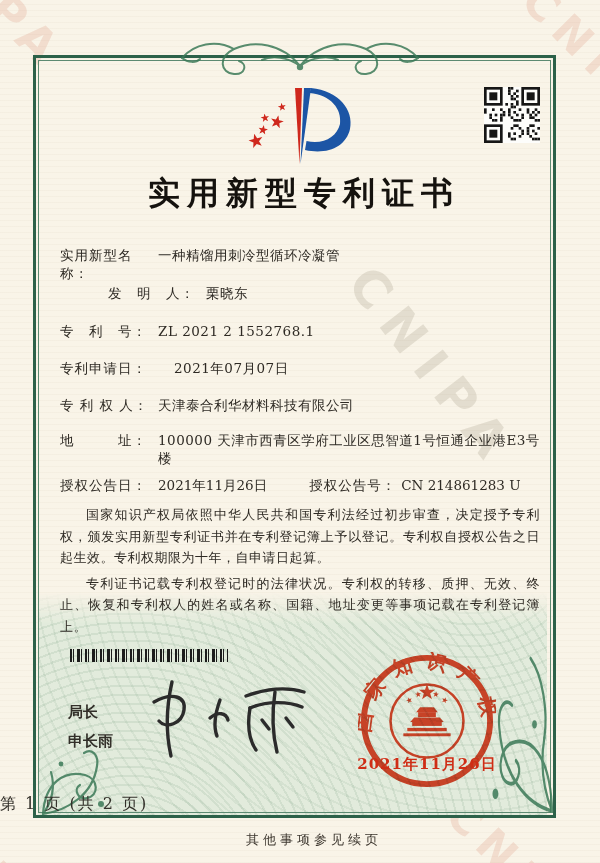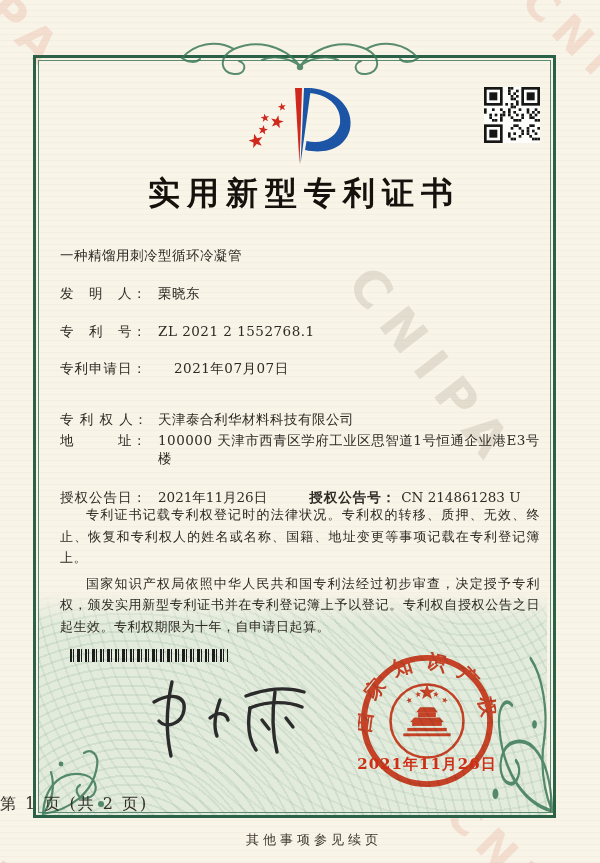--- a/index.html
+++ b/index.html
@@ -53,24 +53,24 @@
   .qr{position:absolute;left:484px;top:87px;width:56px;height:56px;}
   .title{
     position:absolute;left:8px;right:0;top:172px;text-align:center;
     font-size:32px;font-weight:700;color:#15120e;letter-spacing:7px;
   }
   
   .fields{position:absolute;left:60px;top:246px;width:480px;font-size:13.5px;color:#2e2a24;}
   .frow{position:absolute;left:0;display:flex;width:100%;line-height:18px;}
   .flabel{flex:0 0 98px;letter-spacing:1px;}
   .fvalue{flex:1;letter-spacing:0.5px;}
-  .r0{top:0;} .r1{top:38px;} .r2{top:76px;} .r3{top:113px;gap:16px;} .r4{top:164px;}
-  .r5{top:185px;} .r6{top:230px;margin-top:12px;}
+  .r0{top:0;} .r1{top:38px;margin-left:48px;} .r2{top:76px;} .r3{top:113px;gap:16px;} .r4{top:150px;}
+  .r5{top:185px;} .r6{top:230px;}
   .grant-no{display:flex;margin-left:42px;}
-  .grant-no .flabel{flex:0 0 92px;font-weight:bold;}
+  .grant-no .flabel{flex:0 0 92px;}
   
   .legal{position:absolute;left:60px;top:504px;width:480px;font-size:13px;color:#2e2a24;}
   .legal p{margin:0 0 4px 0;text-indent:2em;line-height:21.5px;text-align:justify;letter-spacing:0.5px;}
   
   .barcode{
     position:absolute;left:70px;top:649px;width:158px;height:13px;
     background:repeating-linear-gradient(90deg,
       #1c1c1c 0 2px, transparent 2px 3px,
       #1c1c1c 3px 4px, transparent 4px 7px,
       #1c1c1c 7px 10px, transparent 10px 11px,
@@ -252,20 +252,21 @@
       <rect x="11" y="19" width="1" height="1" fill="#161616"></rect>
       <rect x="18" y="19" width="1" height="1" fill="#161616"></rect>
       <rect x="19" y="19" width="1" height="1" fill="#161616"></rect>
       <rect x="20" y="19" width="1" height="1" fill="#161616"></rect>
     </svg>
 
   <div class="title">实用新型专利证书</div>
 
   <div class="fields">
     <div class="frow r0">
+      <span class="flabel">实用新型名称：</span>
       <span class="fvalue">一种精馏用刺冷型循环冷凝管</span>
     </div>
     <div class="frow r1">
       <span class="flabel">发　明　人：</span>
       <span class="fvalue">栗晓东</span>
     </div>
     <div class="frow r2">
       <span class="flabel">专　利　号：</span>
       <span class="fvalue">ZL 2021 2 1552768.1</span>
     </div>
@@ -285,26 +286,30 @@
       <span class="flabel">授权公告日：</span>
       <span>2021年11月26日</span>
       <span class="grant-no">
         <span class="flabel">授权公告号：</span>
         <span>CN 214861283 U</span>
       </span>
     </div>
   </div>
 
   <div class="legal">
+    <p>国家知识产权局依照中华人民共和国专利法经过初步审查，决定授予专利权，颁发实用新型专利证书并在专利登记簿上予以登记。专利权自授权公告之日起生效。专利权期限为十年，自申请日起算。</p>
     <p>专利证书记载专利权登记时的法律状况。专利权的转移、质押、无效、终止、恢复和专利权人的姓名或名称、国籍、地址变更等事项记载在专利登记簿上。</p>
-    <p>国家知识产权局依照中华人民共和国专利法经过初步审查，决定授予专利权，颁发实用新型专利证书并在专利登记簿上予以登记。专利权自授权公告之日起生效。专利权期限为十年，自申请日起算。</p>
   </div>
 
   <div class="barcode"></div>
 
+  <div class="issuer">
+    <div>局长</div>
+    <div>申长雨</div>
+  </div>
 
   <svg class="signature" viewBox="0 0 180 96">
     <g fill="none" stroke="#2b2b2b" stroke-width="3.4" stroke-linecap="round" stroke-linejoin="round">
       <path d="M34,10 C29,32 27,58 33,84"></path>
       <path d="M16,30 C34,20 48,24 46,38 C44,52 28,57 21,49"></path>
       <path d="M82,28 C77,42 75,54 79,64"></path>
       <path d="M72,46 C80,39 88,41 90,48"></path>
       <path d="M108,24 C130,16 150,15 166,20"></path>
       <path d="M137,20 C134,40 134,60 139,80"></path>
       <path d="M112,36 C109,54 111,68 118,78"></path>

